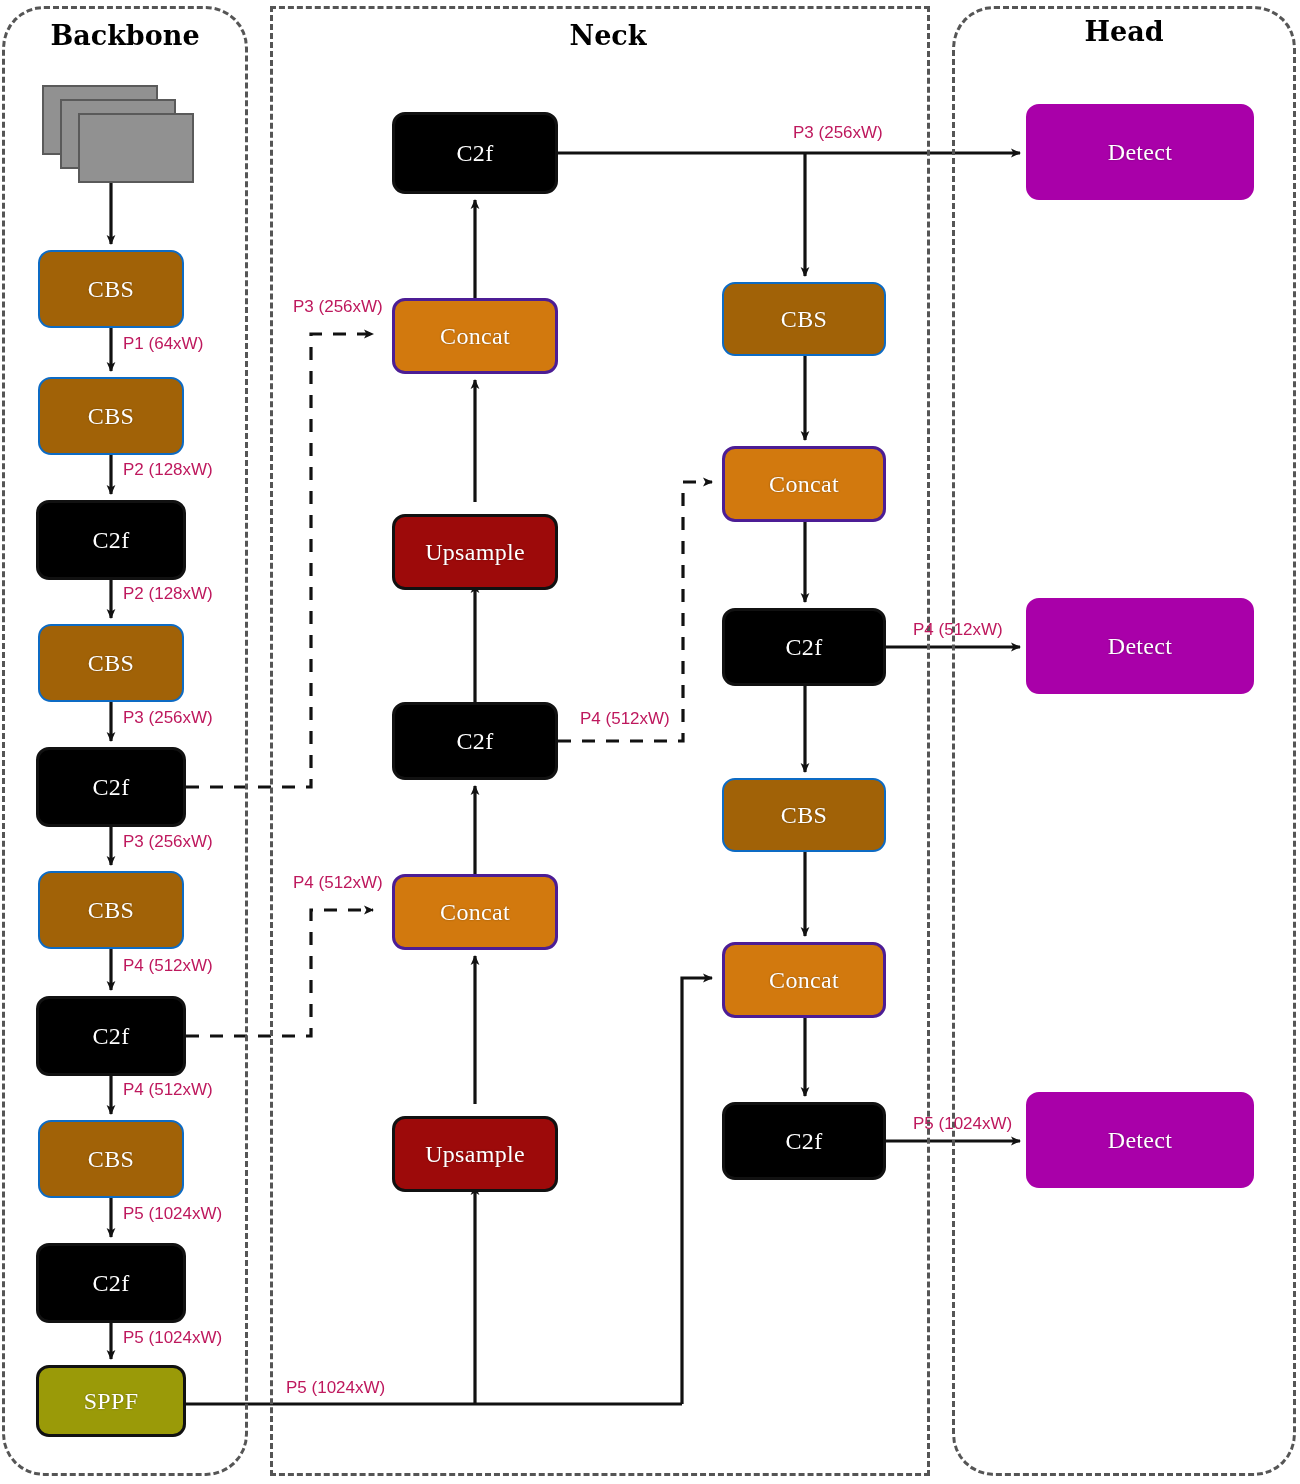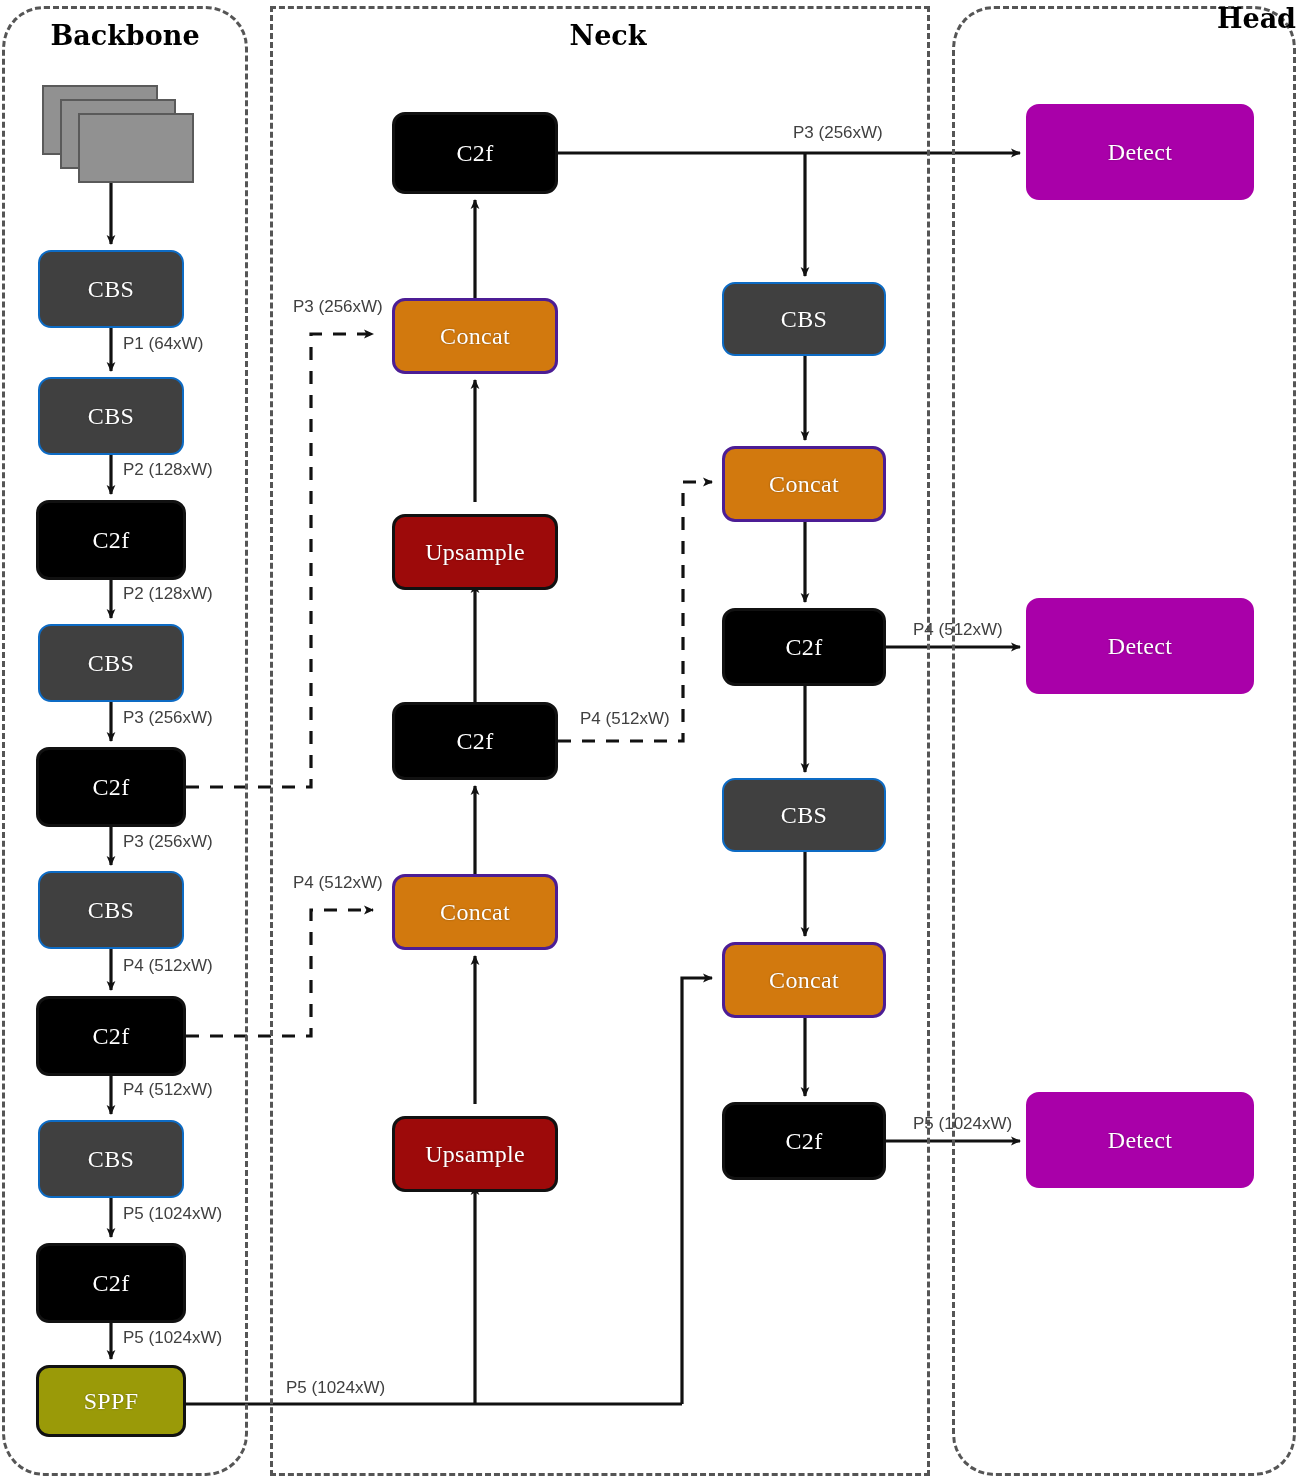--- a/index.html
+++ b/index.html
@@ -9,32 +9,32 @@
 
   .panel{position:absolute;border:3px dashed #555555;box-sizing:border-box;}
   .panel.rounded{border-radius:42px;}
   .panel-title{position:absolute;font-family:"DejaVu Serif", serif;font-weight:bold;
     font-size:27px;color:#000;text-align:center;white-space:nowrap;}
 
   .node{position:absolute;box-sizing:border-box;display:flex;align-items:center;
     justify-content:center;border-radius:13px;color:#ffffff;
     font-family:"Liberation Serif", serif;font-size:24px;letter-spacing:.3px;
     text-shadow:0 0 2px rgba(0,0,0,.35);}
-  .n-cbs{background:#404040;border:2px solid #0d6bc4;}
+  .n-cbs{background:#a16207;border:2px solid #0d6bc4;}
   .n-c2f{background:#000000;border:3px solid #111111;}
   .n-concat{background:#d2790e;border:3px solid #4c1d95;}
   .n-upsample{background:#9d0a0a;border:3px solid #111111;margin-top:12px;}
   .n-sppf{background:#9a9a08;border:3px solid #111111;}
   .n-detect{background:#a900a9;border:2px solid #a900a9;}
 
   .imgstack{position:absolute;}
   .imgsheet{position:absolute;background:#919191;border:2px solid #5a5a5a;}
 
   .wlabel{position:absolute;font-family:"Liberation Sans", sans-serif;font-size:17px;
-    color:#404040;white-space:nowrap;}
+    color:#be185d;white-space:nowrap;}
 </style>
 </head>
 <body>
 
 <div id="stage">
 
   <svg id="wires" viewBox="0 0 1300 1484" xmlns="http://www.w3.org/2000/svg">
     <defs>
       <marker id="ah" markerWidth="11" markerHeight="11" refX="9" refY="5" orient="auto" markerUnits="userSpaceOnUse">
         <path d="M0,0.6 L10,5 L0,9.4 L2.4,5 Z" fill="#111111"></path>
@@ -82,21 +82,21 @@
       <path d="M886 1141 L1020 1141" marker-end="url(#ah)"></path>
     </g>
   </svg>
 
   <div class="panel rounded" style="left:2px;top:6px;width:246px;height:1470px;"></div>
   <div class="panel" style="left:270px;top:6px;width:660px;height:1470px;"></div>
   <div class="panel rounded" style="left:952px;top:6px;width:344px;height:1470px;"></div>
 
   <div class="panel-title" style="left:2px;top:20px;width:246px;">Backbone</div>
   <div class="panel-title" style="left:278px;top:20px;width:660px;">Neck</div>
-  <div class="panel-title" style="left:952px;top:3px;width:344px;text-align:right;">Head</div>
+  <div class="panel-title" style="left:952px;top:16px;width:344px;">Head</div>
 
   <div class="imgstack" style="left:42px;top:85px;width:152px;height:106px;">
     <div class="imgsheet" style="left:0px;top:0px;width:112px;height:66px;"></div>
     <div class="imgsheet" style="left:18px;top:14px;width:112px;height:66px;"></div>
     <div class="imgsheet" style="left:36px;top:28px;width:112px;height:66px;"></div>
   </div>
 
   <div class="node n-cbs" style="left:38px;top:250px;width:146px;height:78px;">CBS</div>
   <div class="node n-cbs" style="left:38px;top:377px;width:146px;height:78px;">CBS</div>
   <div class="node n-c2f" style="left:36px;top:500px;width:150px;height:80px;">C2f</div>

